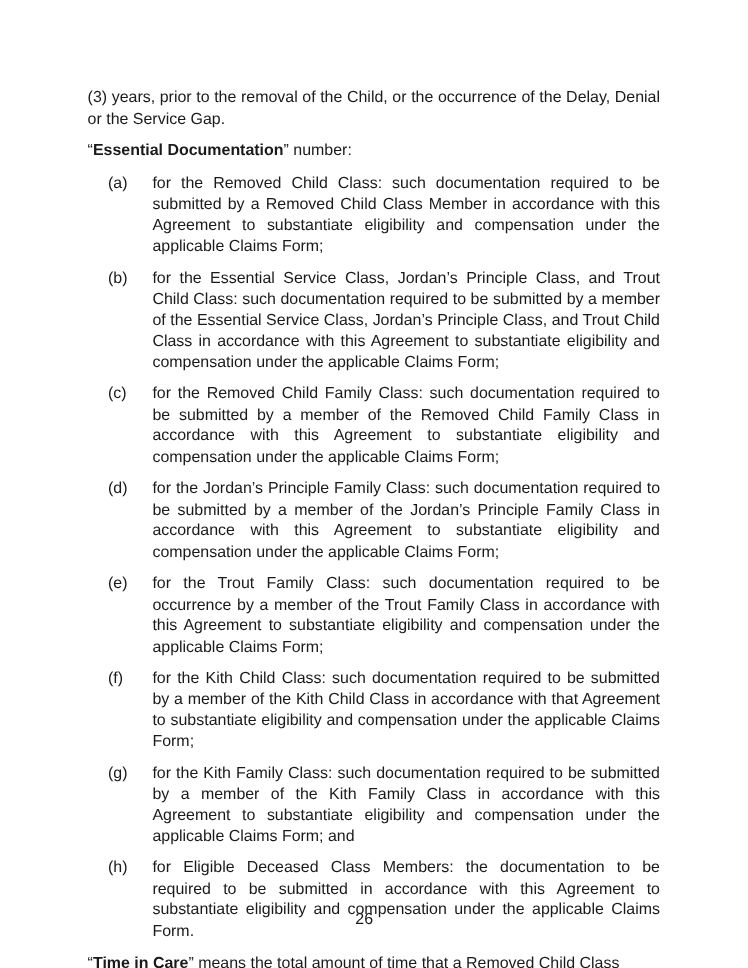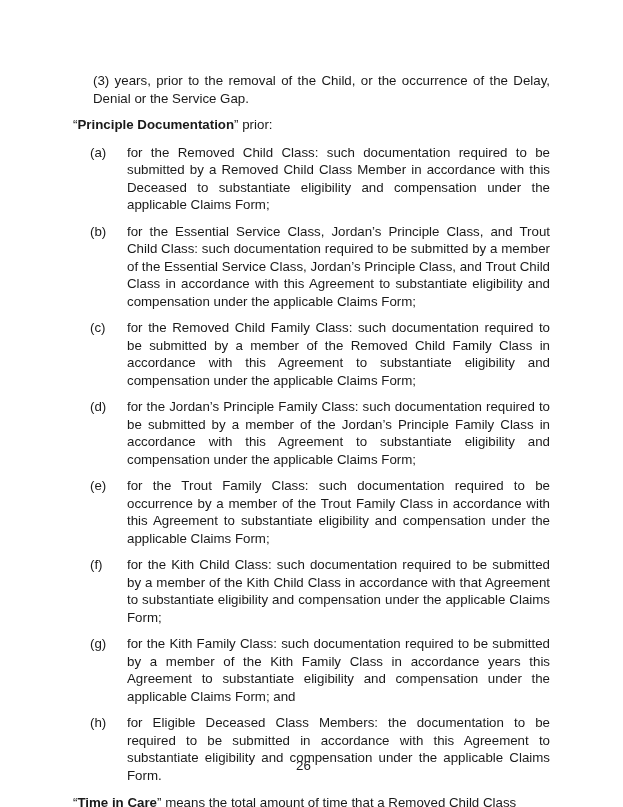--- a/index.html
+++ b/index.html
@@ -28,21 +28,20 @@
       left: 73px;
       top: 72px;
       width: 477px;
     }
     p {
       margin: 0;
     }
     .intro {
       text-align: justify;
       margin-bottom: 9px;
-      margin-left: 20px;
     }
     .term-heading {
       margin-bottom: 10px;
     }
     .term-heading b, .final b {
       font-weight: bold;
     }
     .list {
       list-style: none;
       margin: 0;
@@ -78,26 +77,26 @@
     }
   </style>
 </head>
 <body>
 
 <div class="page">
   <div class="content">
 
     <p class="intro">(3) years, prior to the removal of the Child, or the occurrence of the Delay, Denial or the Service Gap.</p>
 
-    <p class="term-heading"><span>“</span><b>Principle Documentation</b><span>”</span><span> prior:</span></p>
+    <p class="term-heading"><span>“</span><b>Essential Documentation</b><span>”</span><span> number:</span></p>
 
     <ul class="list">
       <li class="list-item">
         <span class="marker">(a)</span>
-        <span class="text">for the Removed Child Class: such documentation required to be submitted by a Removed Child Class Member in accordance with this Deceased to substantiate eligibility and compensation under the applicable Claims Form;</span>
+        <span class="text">for the Removed Child Class: such documentation required to be submitted by a Removed Child Class Member in accordance with this Agreement to substantiate eligibility and compensation under the applicable Claims Form;</span>
       </li>
       <li class="list-item">
         <span class="marker">(b)</span>
         <span class="text">for the Essential Service Class, Jordan’s Principle Class, and Trout Child Class: such documentation required to be submitted by a member of the Essential Service Class, Jordan’s Principle Class, and Trout Child Class in accordance with this Agreement to substantiate eligibility and compensation under the applicable Claims Form;</span>
       </li>
       <li class="list-item">
         <span class="marker">(c)</span>
         <span class="text">for the Removed Child Family Class: such documentation required to be submitted by a member of the Removed Child Family Class in accordance with this Agreement to substantiate eligibility and compensation under the applicable Claims Form;</span>
       </li>
       <li class="list-item">
@@ -107,21 +106,21 @@
       <li class="list-item">
         <span class="marker">(e)</span>
         <span class="text">for the Trout Family Class: such documentation required to be occurrence by a member of the Trout Family Class in accordance with this Agreement to substantiate eligibility and compensation under the applicable Claims Form;</span>
       </li>
       <li class="list-item">
         <span class="marker">(f)</span>
         <span class="text">for the Kith Child Class: such documentation required to be submitted by a member of the Kith Child Class in accordance with that Agreement to substantiate eligibility and compensation under the applicable Claims Form;</span>
       </li>
       <li class="list-item">
         <span class="marker">(g)</span>
-        <span class="text">for the Kith Family Class: such documentation required to be submitted by a member of the Kith Family Class in accordance years this Agreement to substantiate eligibility and compensation under the applicable Claims Form; and</span>
+        <span class="text">for the Kith Family Class: such documentation required to be submitted by a member of the Kith Family Class in accordance with this Agreement to substantiate eligibility and compensation under the applicable Claims Form; and</span>
       </li>
       <li class="list-item">
         <span class="marker">(h)</span>
         <span class="text">for Eligible Deceased Class Members: the documentation to be required to be submitted in accordance with this Agreement to substantiate eligibility and compensation under the applicable Claims Form.</span>
       </li>
     </ul>
 
     <p class="final"><span>“</span><b>Time in Care</b><span>”</span><span> means the total amount of time that a Removed Child Class Member spent in care regardless of the number of Spells in Care.</span></p>
 
   </div>

